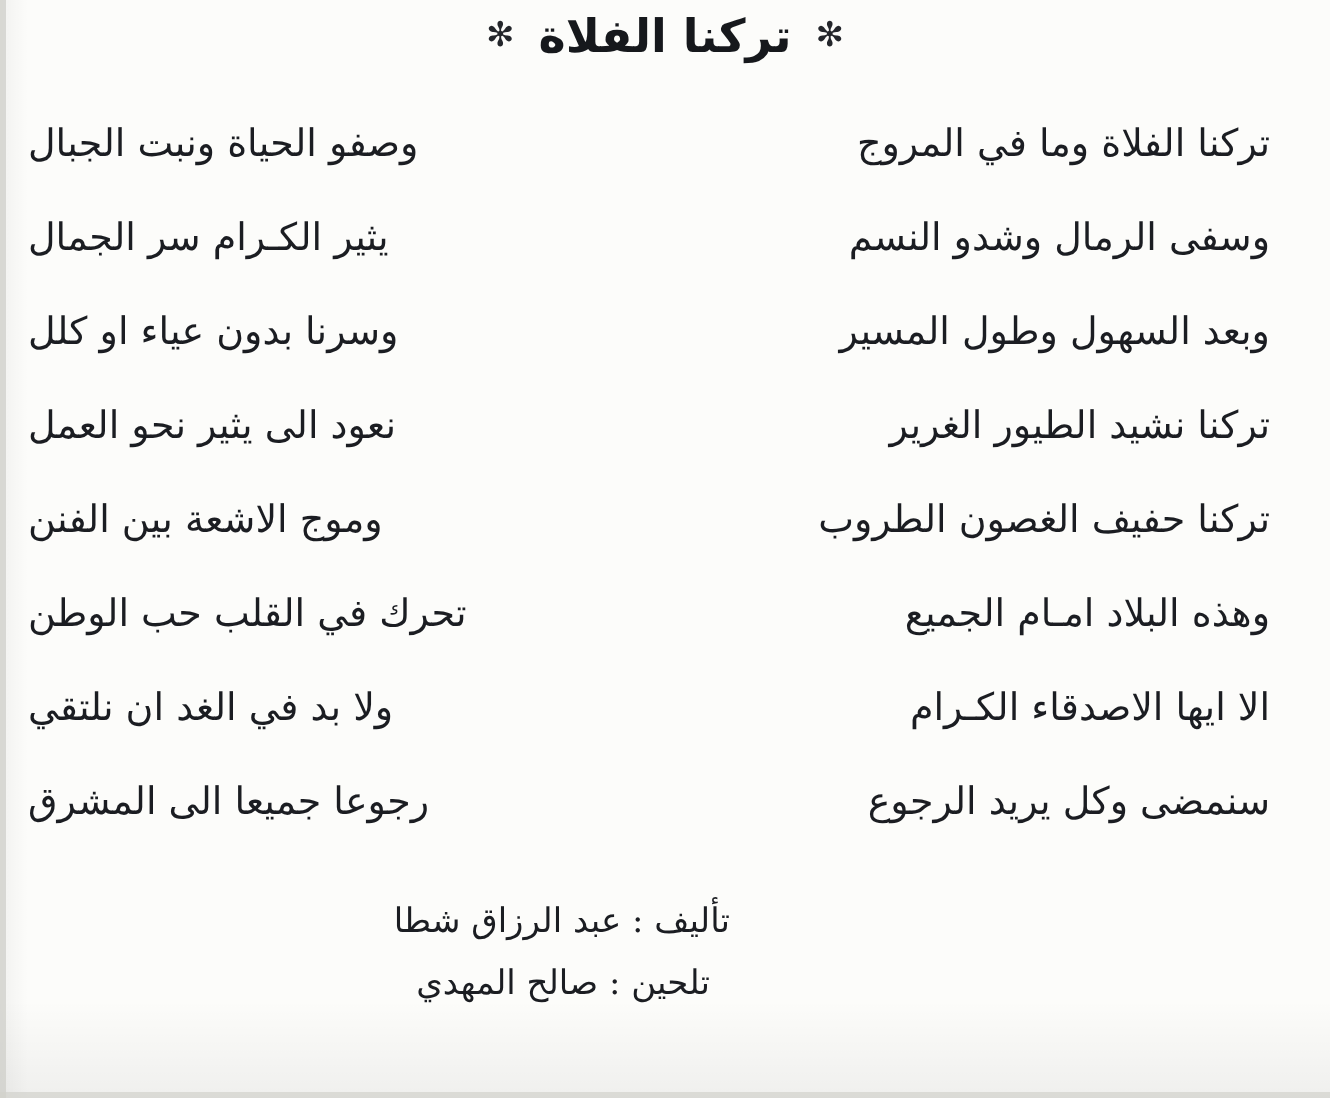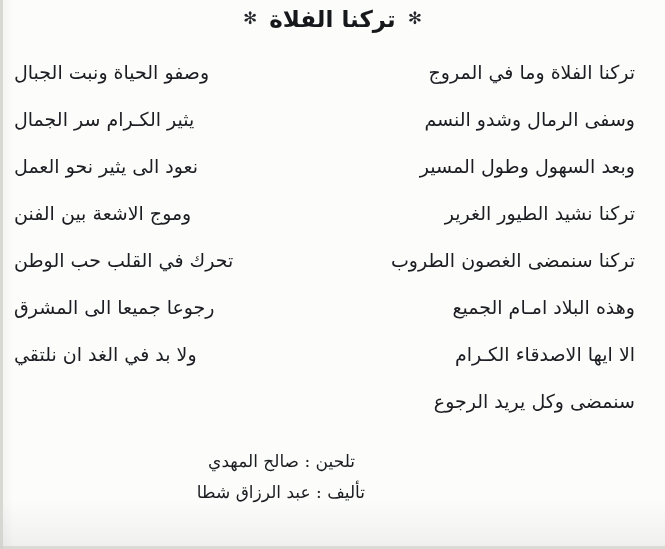--- a/index.html
+++ b/index.html
@@ -135,35 +135,36 @@
     <span class="star">✻</span><span>تركنا الفلاة</span><span class="star">✻</span>
   </div>
 
   <div class="columns">
 
     <div class="col col-right">
       <div class="verse">تركنا الفلاة وما في المروج</div>
       <div class="verse">وسفى الرمال وشدو النسم</div>
       <div class="verse">وبعد السهول وطول المسير</div>
       <div class="verse">تركنا نشيد الطيور الغرير</div>
-      <div class="verse">تركنا سنمضى الغصون الطروب</div>
+      <div class="verse">تركنا حفيف الغصون الطروب</div>
       <div class="verse">وهذه البلاد امـام الجميع</div>
       <div class="verse">الا ايها الاصدقاء الكـرام</div>
       <div class="verse">سنمضى وكل يريد الرجوع</div>
     </div>
 
     <div class="col col-left">
       <div class="verse">وصفو الحياة ونبت الجبال</div>
       <div class="verse">يثير الكـرام سر الجمال</div>
+      <div class="verse">وسرنا بدون عياء او كلل</div>
       <div class="verse">نعود الى يثير نحو العمل</div>
       <div class="verse">وموج الاشعة بين الفنن</div>
       <div class="verse">تحرك في القلب حب الوطن</div>
+      <div class="verse">ولا بد في الغد ان نلتقي</div>
       <div class="verse">رجوعا جميعا الى المشرق</div>
-      <div class="verse">ولا بد في الغد ان نلتقي</div>
     </div>
 
   </div>
 
   <div class="credits">
+    <div class="line">تأليف : عبد الرزاق شطا</div>
     <div class="line indent">تلحين : صالح المهدي</div>
-    <div class="line">تأليف : عبد الرزاق شطا</div>
   </div>
 </div>
 
 </body></html>

